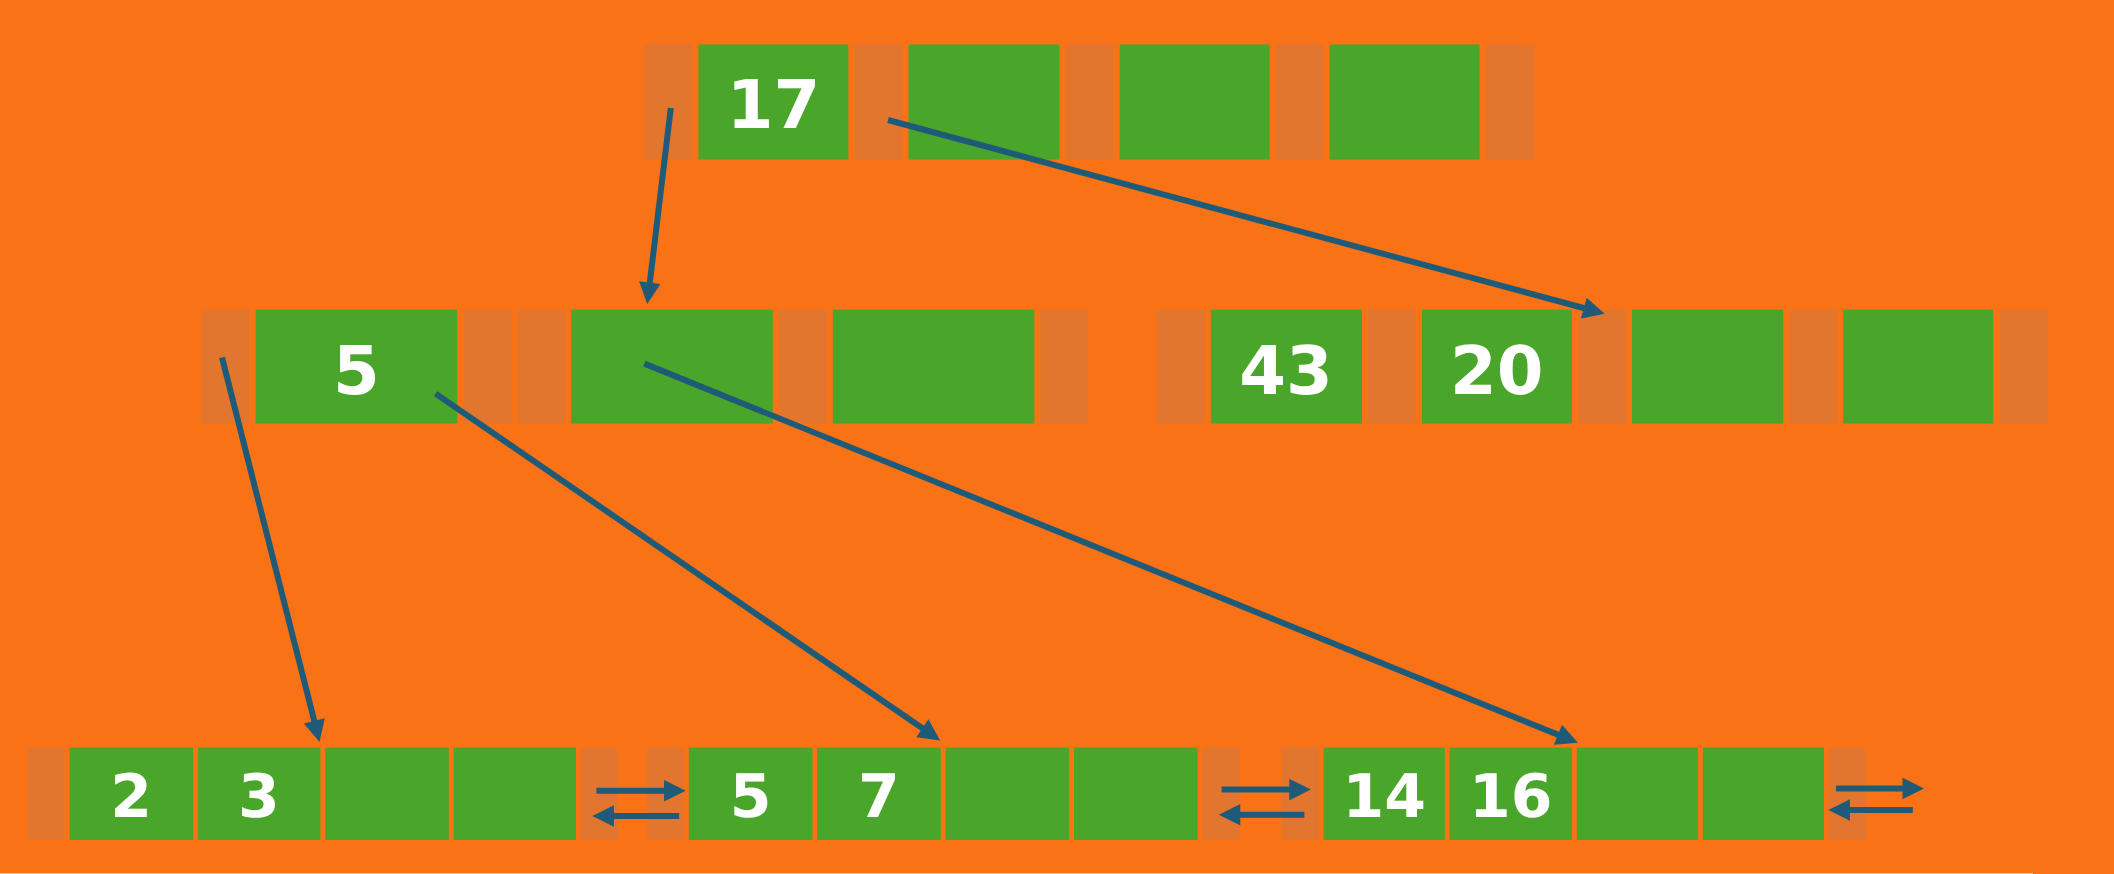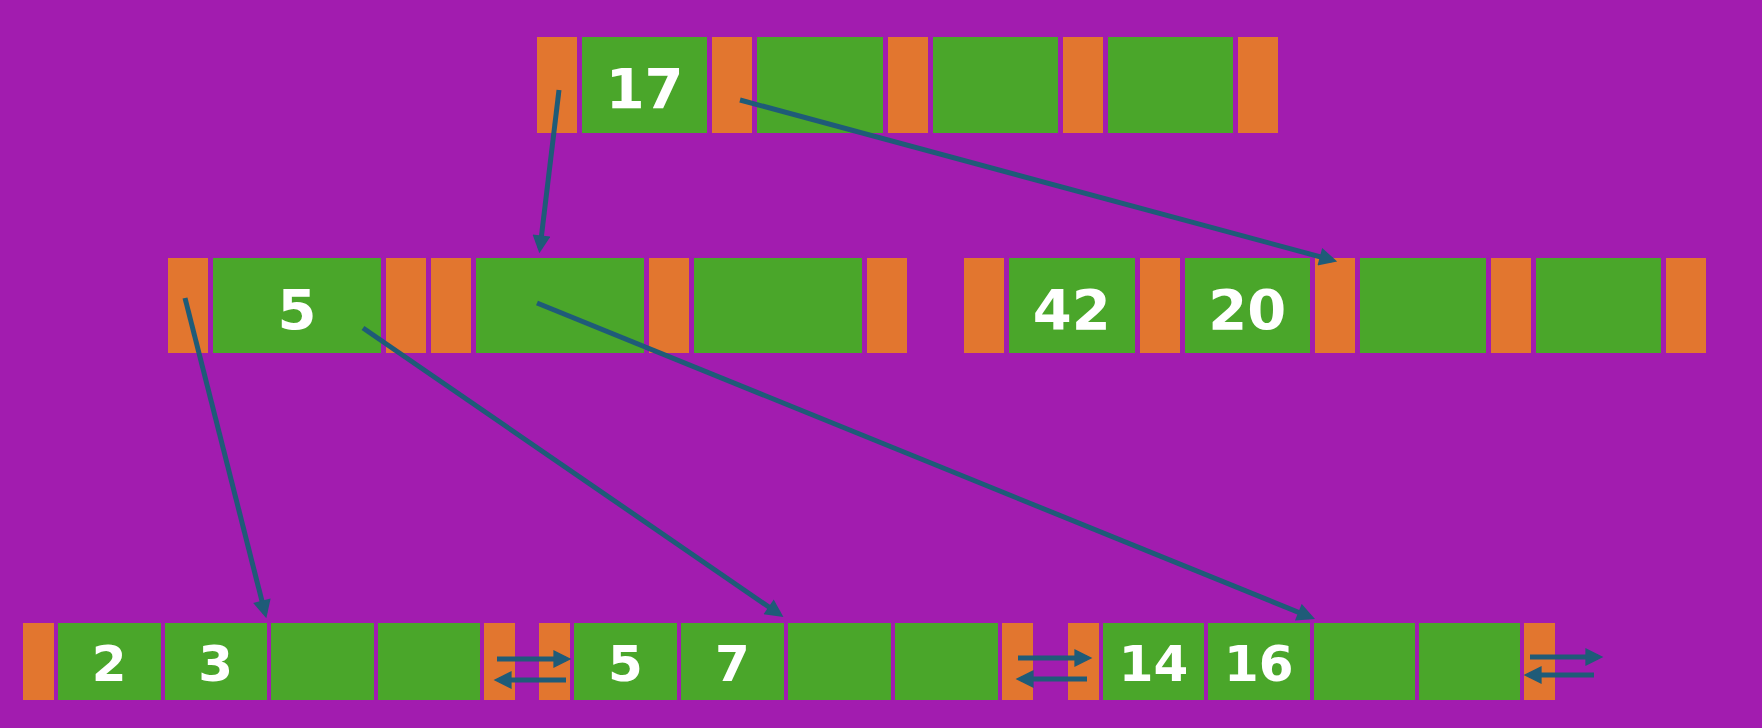--- a/index.html
+++ b/index.html
@@ -36,21 +36,21 @@
   #arrows{
     position:absolute;
     left:0;top:0;
     width:1762px;height:728px;
     pointer-events:none;
   }
 </style>
 </head>
 <body>
 
-<div id="stage" style="background: #a21caf;">
+<div id="stage" style="background: #f97316;">
   <div class="node internal" style="left: 537px; top: 37px; width: 741px; height: 96px;">
       <div class="slot pointer" style="background: rgb(226, 118, 47);"></div>
       <div class="slot key" style="background: rgb(74, 166, 42); color: rgb(255, 255, 255);">17</div>
       <div class="slot pointer" style="background: rgb(226, 118, 47);"></div>
       <div class="slot key" style="background: rgb(74, 166, 42); color: rgb(255, 255, 255);"></div>
       <div class="slot pointer" style="background: rgb(226, 118, 47);"></div>
       <div class="slot key" style="background: rgb(74, 166, 42); color: rgb(255, 255, 255);"></div>
       <div class="slot pointer" style="background: rgb(226, 118, 47);"></div>
       <div class="slot key" style="background: rgb(74, 166, 42); color: rgb(255, 255, 255);"></div>
       <div class="slot pointer" style="background: rgb(226, 118, 47);"></div>
@@ -60,21 +60,21 @@
       <div class="slot key" style="background: rgb(74, 166, 42); color: rgb(255, 255, 255);">5</div>
       <div class="slot pointer" style="background: rgb(226, 118, 47);"></div>
       <div class="slot pointer" style="background: rgb(226, 118, 47);"></div>
       <div class="slot key" style="background: rgb(74, 166, 42); color: rgb(255, 255, 255);"></div>
       <div class="slot pointer" style="background: rgb(226, 118, 47);"></div>
       <div class="slot key" style="background: rgb(74, 166, 42); color: rgb(255, 255, 255);"></div>
       <div class="slot pointer" style="background: rgb(226, 118, 47);"></div>
     </div>
     <div class="node internal" style="left: 964px; top: 258px; width: 742px; height: 95px;">
       <div class="slot pointer" style="background: rgb(226, 118, 47);"></div>
-      <div class="slot key" style="background: rgb(74, 166, 42); color: rgb(255, 255, 255);">42</div>
+      <div class="slot key" style="background: rgb(74, 166, 42); color: rgb(255, 255, 255);">43</div>
       <div class="slot pointer" style="background: rgb(226, 118, 47);"></div>
       <div class="slot key" style="background: rgb(74, 166, 42); color: rgb(255, 255, 255);">20</div>
       <div class="slot pointer" style="background: rgb(226, 118, 47);"></div>
       <div class="slot key" style="background: rgb(74, 166, 42); color: rgb(255, 255, 255);"></div>
       <div class="slot pointer" style="background: rgb(226, 118, 47);"></div>
       <div class="slot key" style="background: rgb(74, 166, 42); color: rgb(255, 255, 255);"></div>
       <div class="slot pointer" style="background: rgb(226, 118, 47);"></div>
     </div>
     <div class="node leaf" style="left: 23px; top: 623px; width: 492px; height: 77px;">
       <div class="slot pointer" style="background: rgb(226, 118, 47);"></div>

